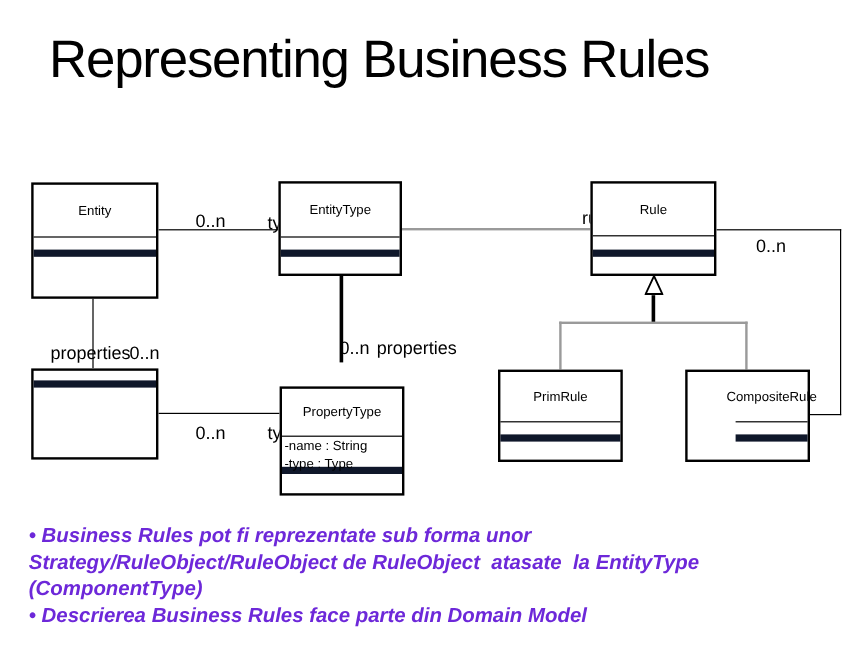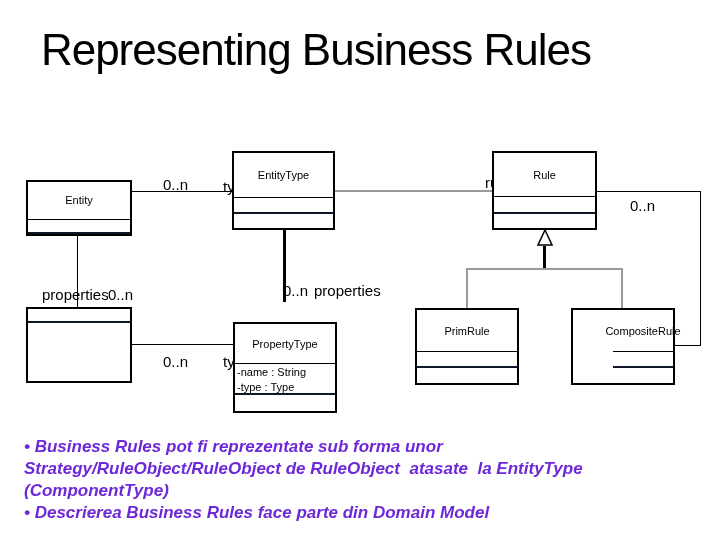--- a/index.html
+++ b/index.html
@@ -16,21 +16,21 @@
   .ubox {
     position: absolute; box-sizing: border-box;
     border: 2px solid #000000; background: #ffffff;
     display: flex; flex-direction: column;
   }
   .uname {
     box-sizing: border-box; border-bottom: 1px solid #000000;
     display: flex; align-items: center; justify-content: center;
     font-size: 11px; color: #000000;
   }
-  .ucomp { box-sizing: border-box; border-bottom: 2px solid #0f172a; }
+  .ucomp { box-sizing: border-box; border-bottom: 6px solid #0f172a; }
   .ucomp.last { border-bottom: none; flex: 1; }
   .ucomp.attrs { font-size: 11px; line-height: 15px; padding: 1px 0 0 2px; color:#000000; }
 
   
   .ln { position: absolute; background: #000000; }
   .ln.gray { background: #9a9a9a; }
 
   
   .lbl { position: absolute; font-size: 15px; color: #000000; white-space: nowrap; margin-left: 24px; }
 
@@ -73,21 +73,21 @@
   <div class="lbl" style="left:199px;top:178px;">type</div>
   <div class="lbl" style="left:461px;top:174px;">rule</div>
   <div class="lbl" style="left:606px;top:197px;">0..n</div>
   <div class="lbl" style="left:18px;top:286px;">properties</div>
   <div class="lbl" style="left:84px;top:286px;">0..n</div>
   <div class="lbl" style="left:259px;top:282px;">0..n</div>
   <div class="lbl" style="left:290px;top:282px;">properties</div>
   <div class="lbl" style="left:139px;top:353px;">0..n</div>
   <div class="lbl" style="left:199px;top:353px;">type</div>
 
-  <div class="ubox" style="left:26px;top:152px;width:106px;height:56px;margin-top:28px;">
+  <div class="ubox" style="left:26px;top:152px;width:106px;height:97px;">
     <div class="uname" style="height:44px;">Entity</div>
     <div class="ucomp" style="height:16px;"></div>
     <div class="ucomp last"></div>
   </div>
 
   <div class="ubox" style="left:232px;top:151px;width:103px;height:79px;">
     <div class="uname" style="height:45px;">EntityType</div>
     <div class="ucomp" style="height:16px;"></div>
     <div class="ucomp last"></div>
   </div>

